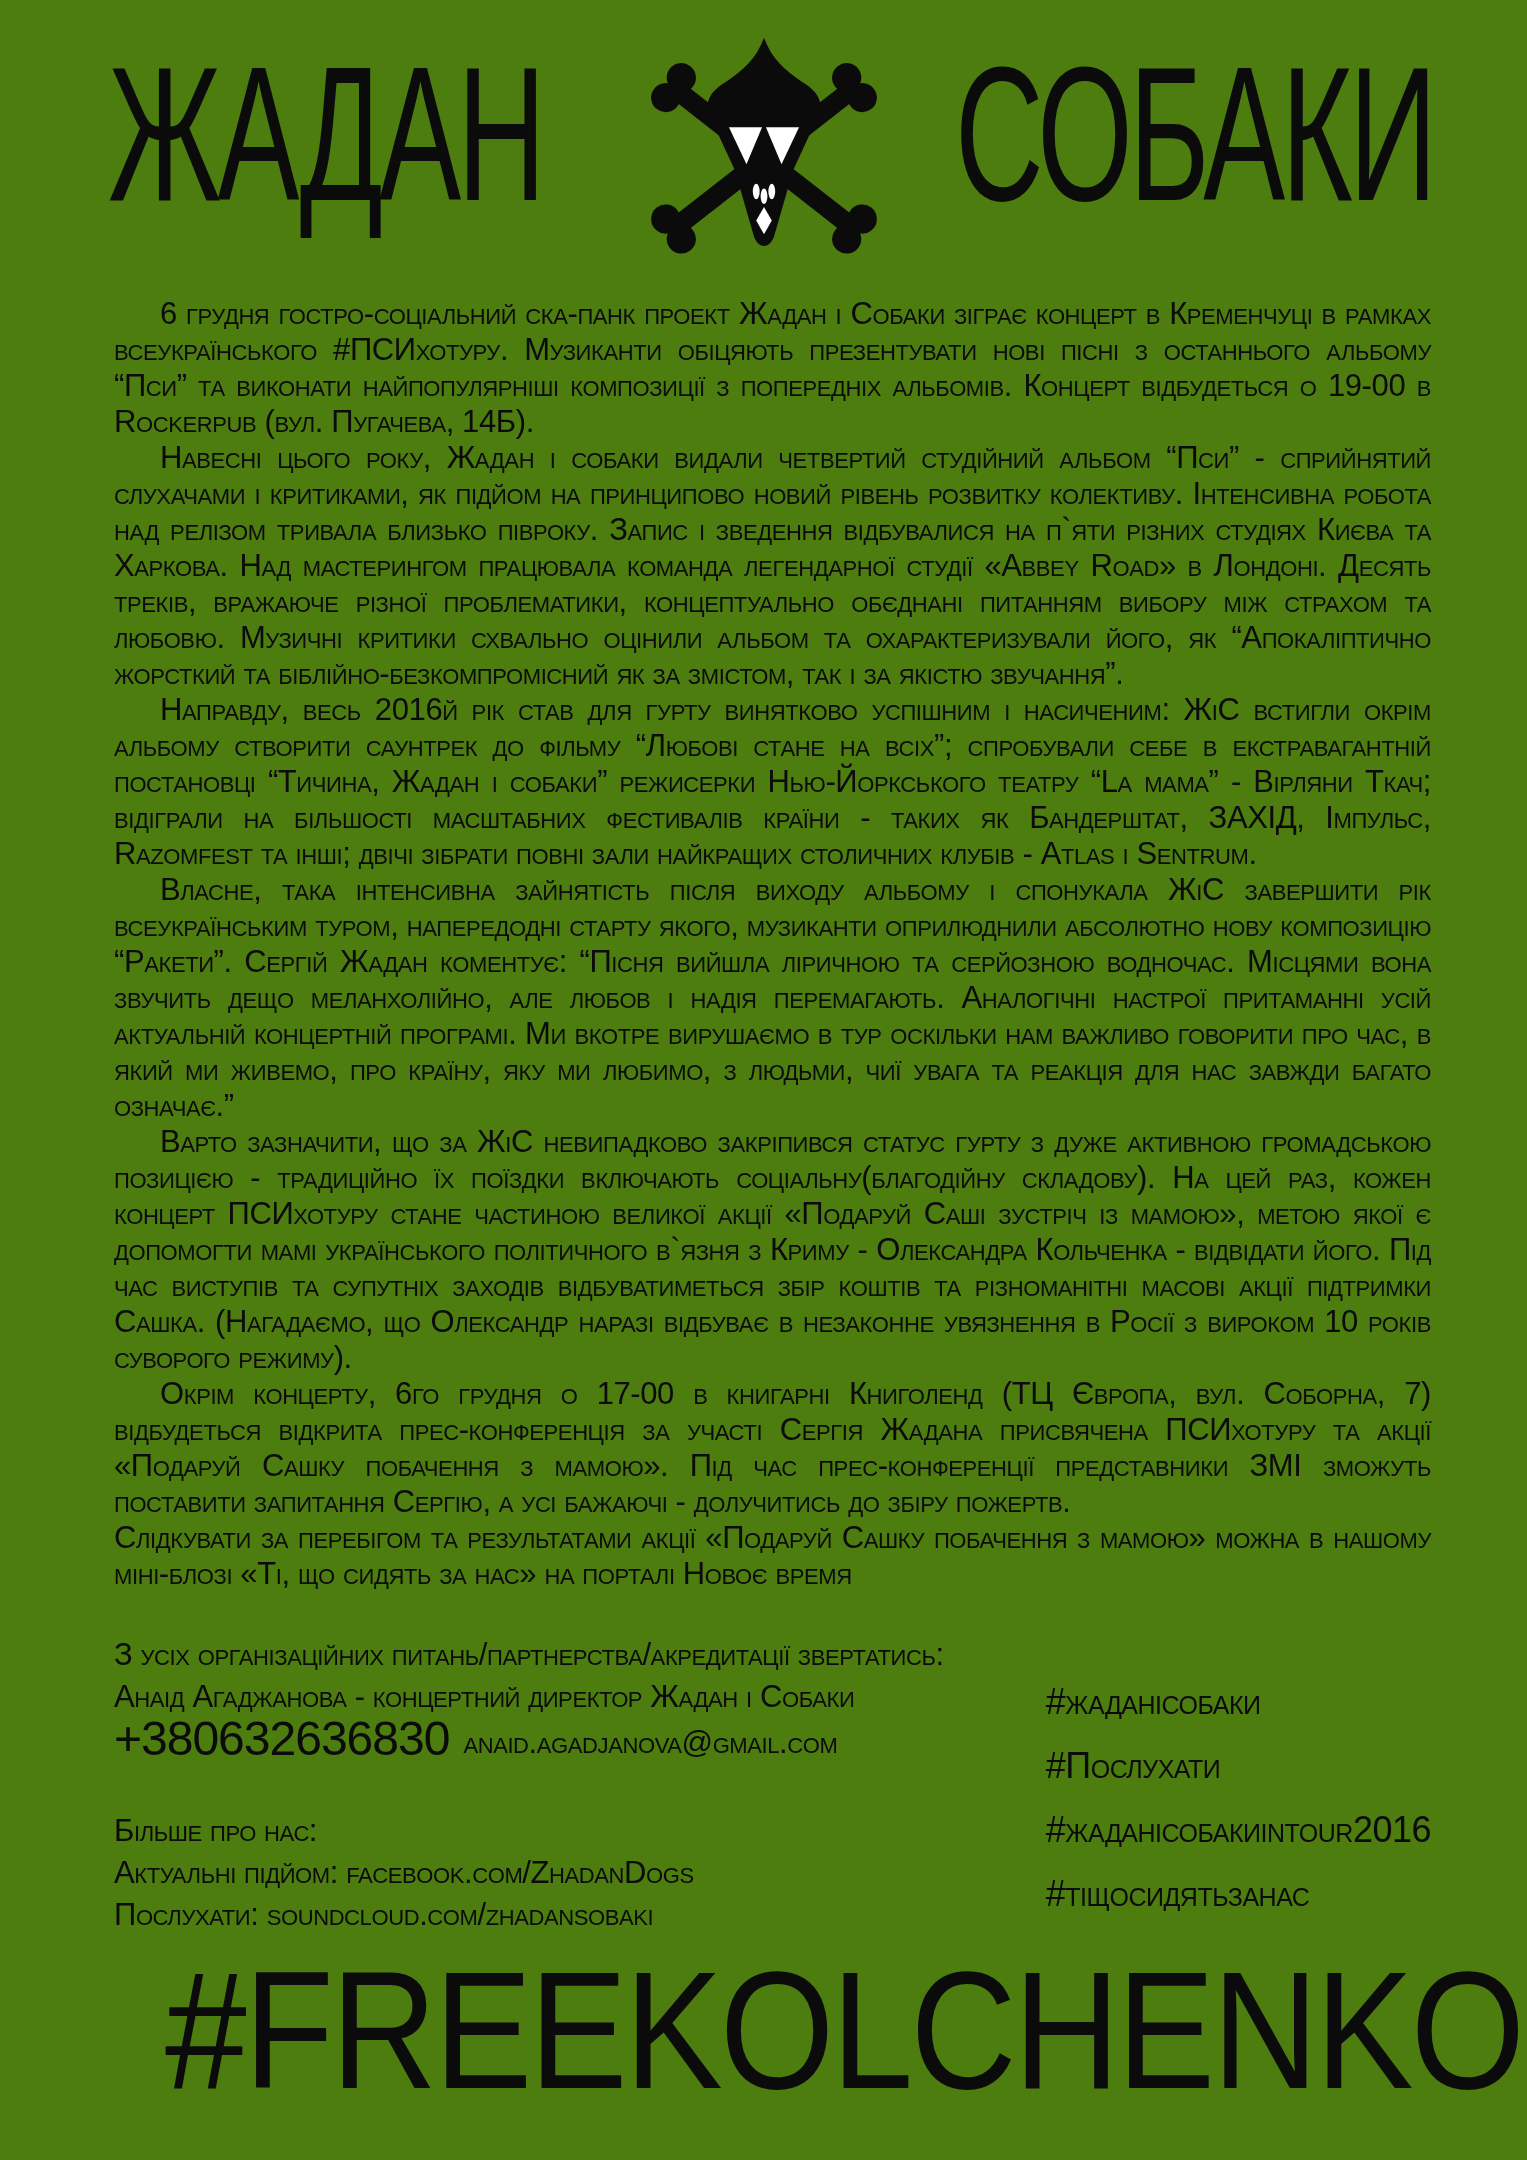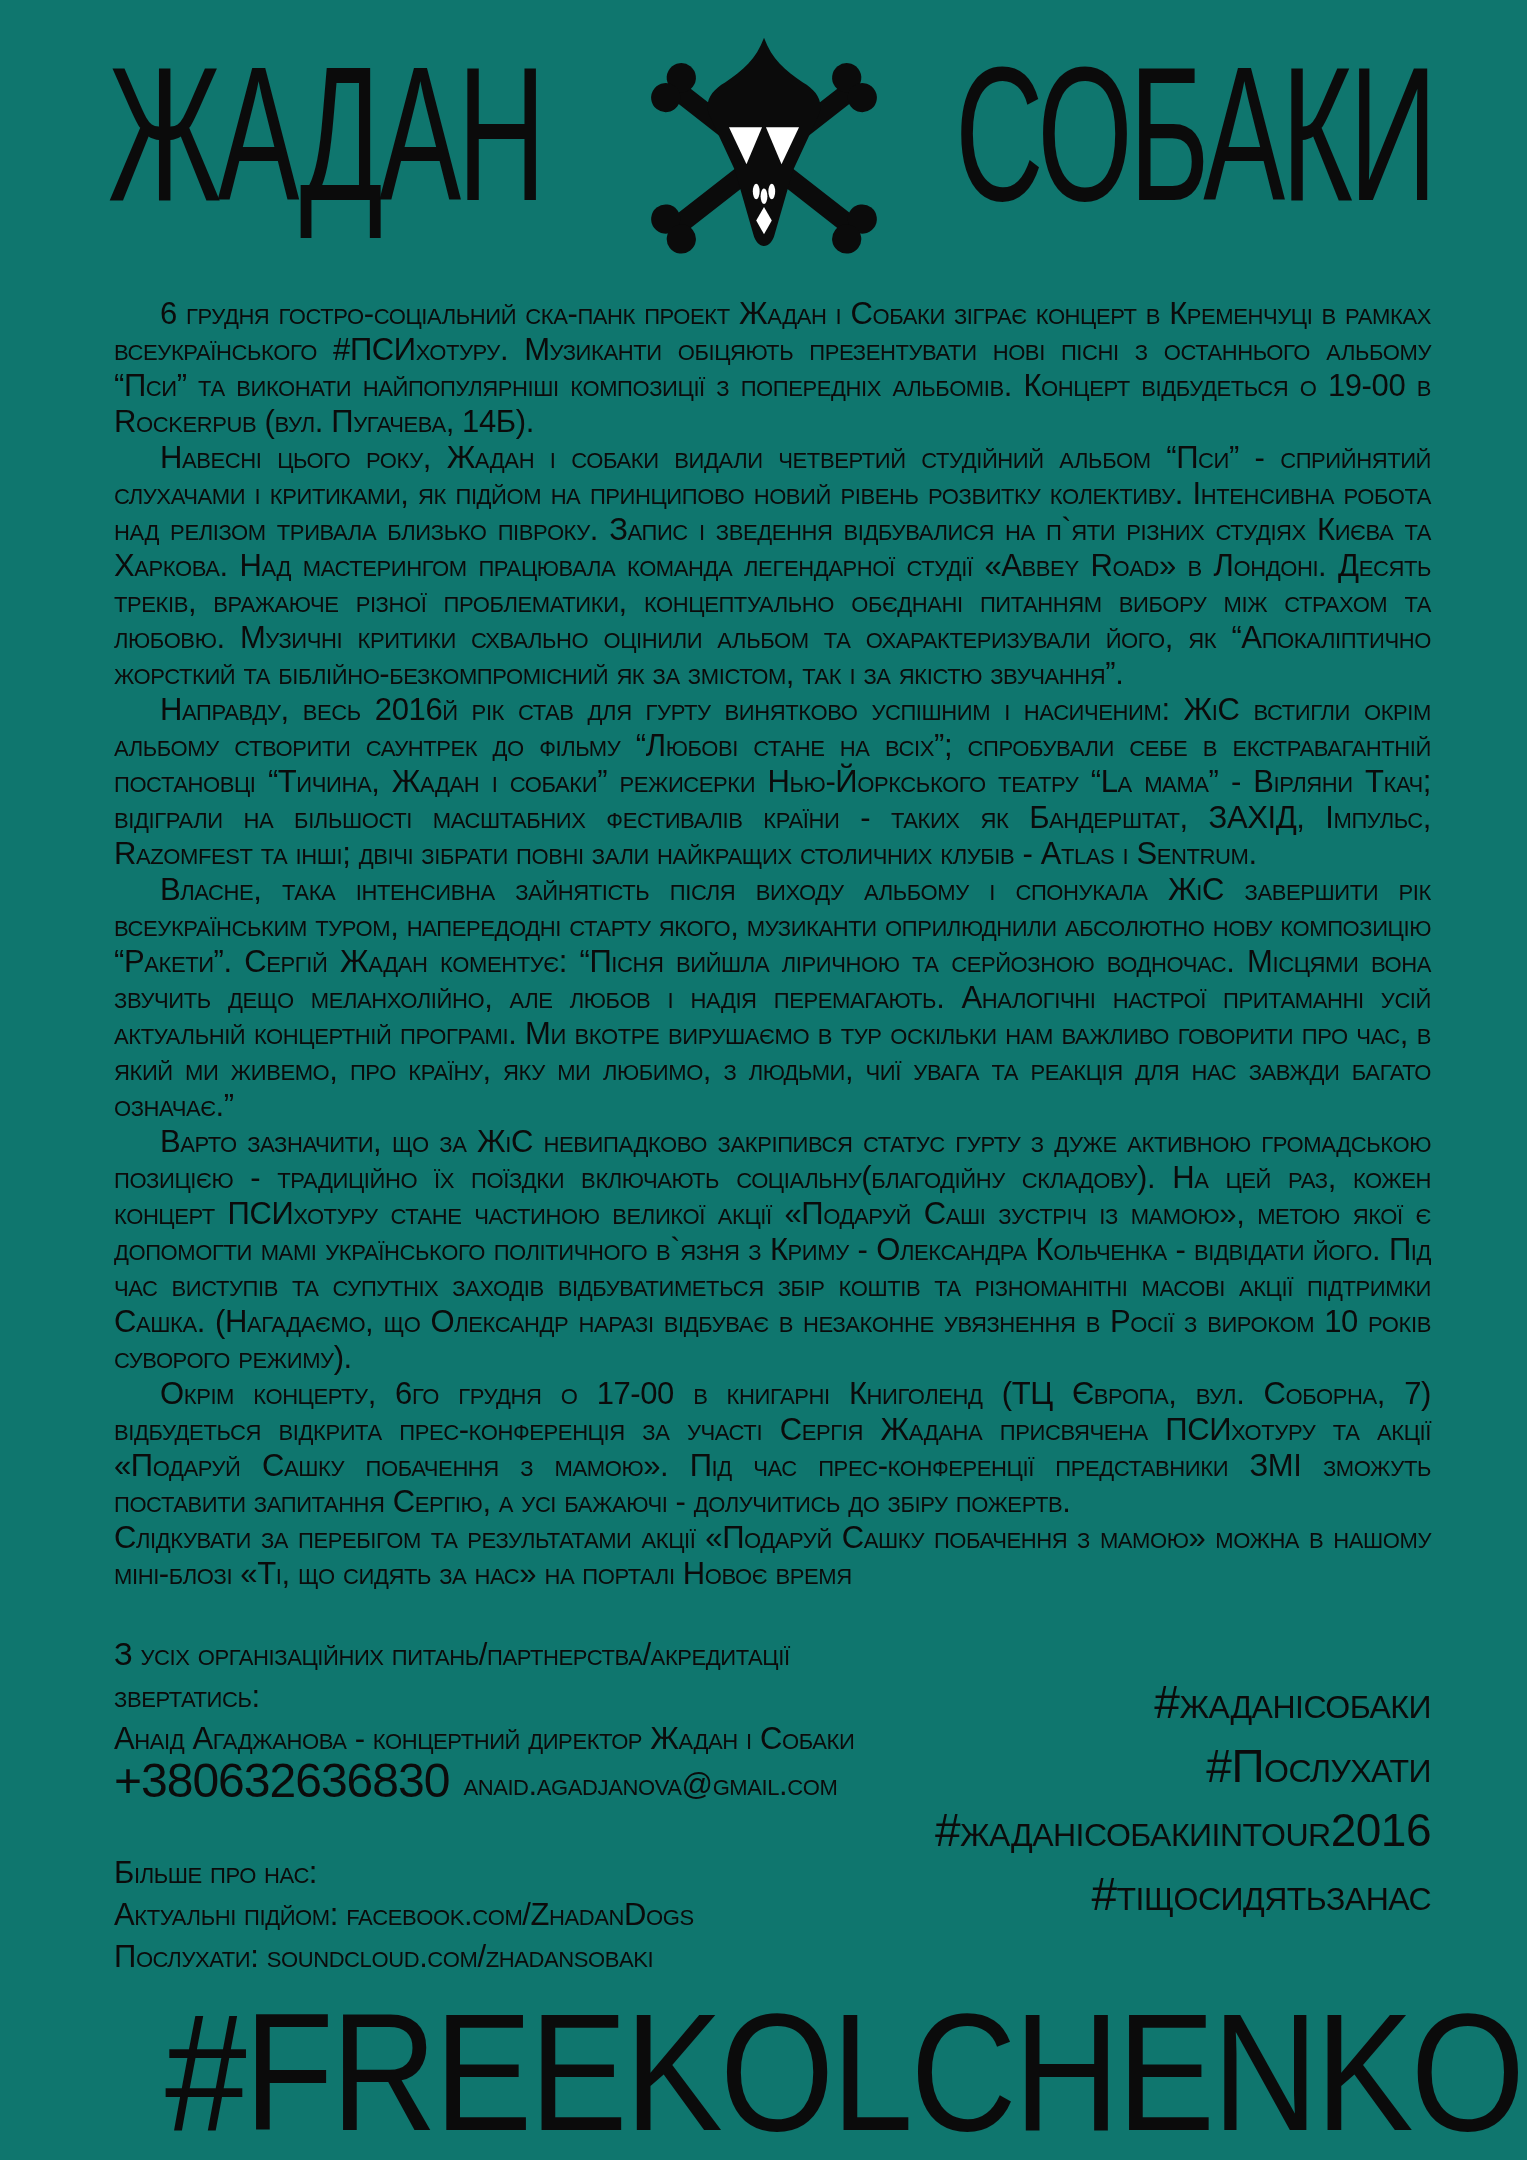--- a/index.html
+++ b/index.html
@@ -1,19 +1,19 @@
 <!DOCTYPE html>
 <html><head>
 <meta charset="utf-8">
 <style>
   html,body{margin:0;padding:0;background:#888;}
   .page{
     position:relative;
     width:1527px;height:2160px;
-    background:#0f766e;
+    background:#4d7c0f;
     color:#0b0b0b;
     font-family:"Liberation Sans", sans-serif;
     overflow:hidden;
     margin:0 auto;
   }
   
   .header{position:relative;height:278px;}
   .title-word{
     position:absolute;top:34px;
     font-size:192px;line-height:200px;
@@ -39,21 +39,21 @@
   
   .lower{
     display:flex;justify-content:space-between;
     margin-top:42px;
     font-variant-caps:small-caps;
   }
   .contact-col{font-size:31px;line-height:42px;letter-spacing:-0.4px;}
   .contact-phone{font-size:48px;letter-spacing:-1px;vertical-align:-2px;margin-right:14px;}
   .more-block{margin-top:46px;}
   .hashtag-col{
-    text-align:right;font-size:46px;line-height:64px;
+    text-align:left;font-size:36px;line-height:64px;
     letter-spacing:-0.5px;margin-top:36px;white-space:nowrap;
   }
   
   .footer{
     text-align:left;margin-top:4px;
   }
   .footer-tag{
     display:inline-block;
     font-size:158px;line-height:170px;letter-spacing:-3px;
     transform:scale(0.93,1.06);transform-origin:center top;

